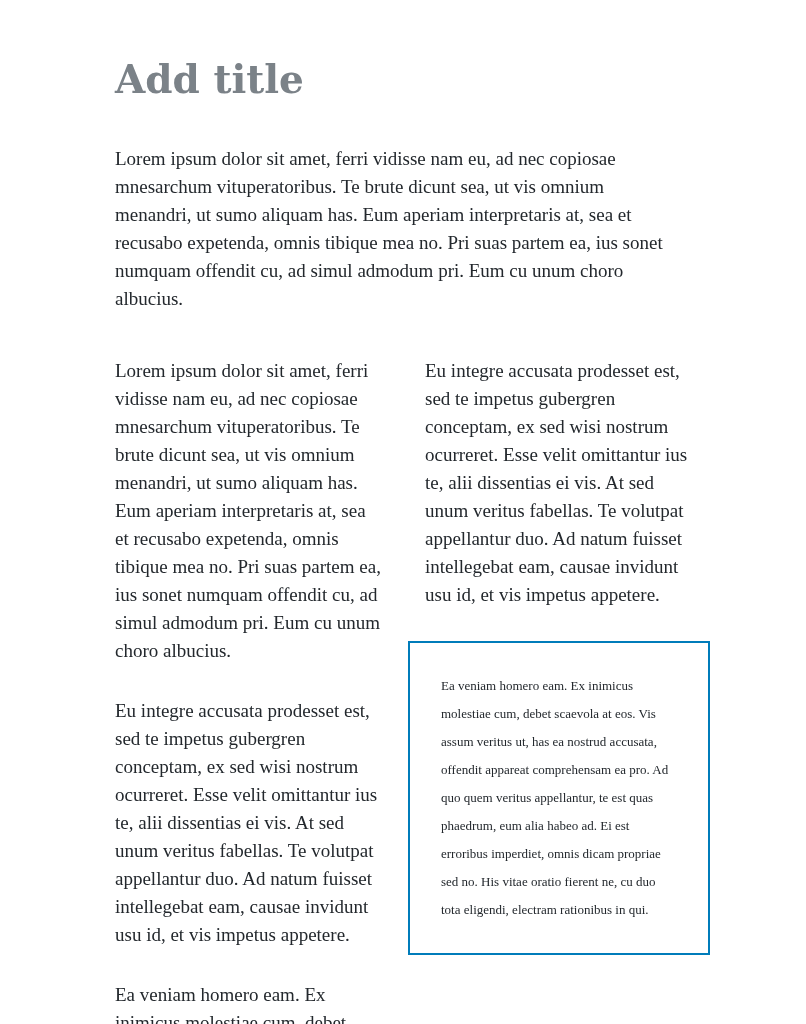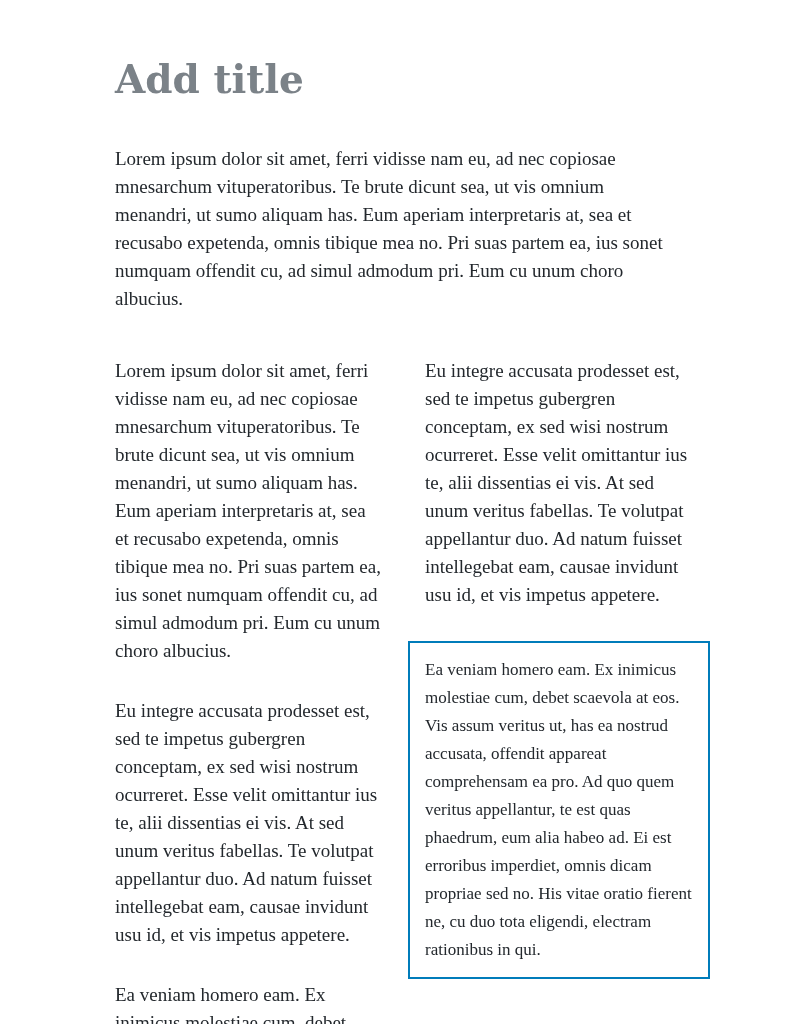--- a/index.html
+++ b/index.html
@@ -55,22 +55,22 @@
     font-size: 19px;
     line-height: 28px;
   }
   .col-right p.col-par { padding: 0 15px 0 17px; }
   .callout {
     border: 2px solid #007cba;
     padding: 13px 15px;
     margin: 16px 0 22px 0;
   }
   .callout p {
-    margin: 0;
-    font-size: 17px;
+    margin: 16px;
+    font-size: 13px;
     line-height: 28px;
   }
 </style>
 </head>
 <body>
 
 <div class="page">
 
   <h1 class="doc-title">Add title</h1>
 

